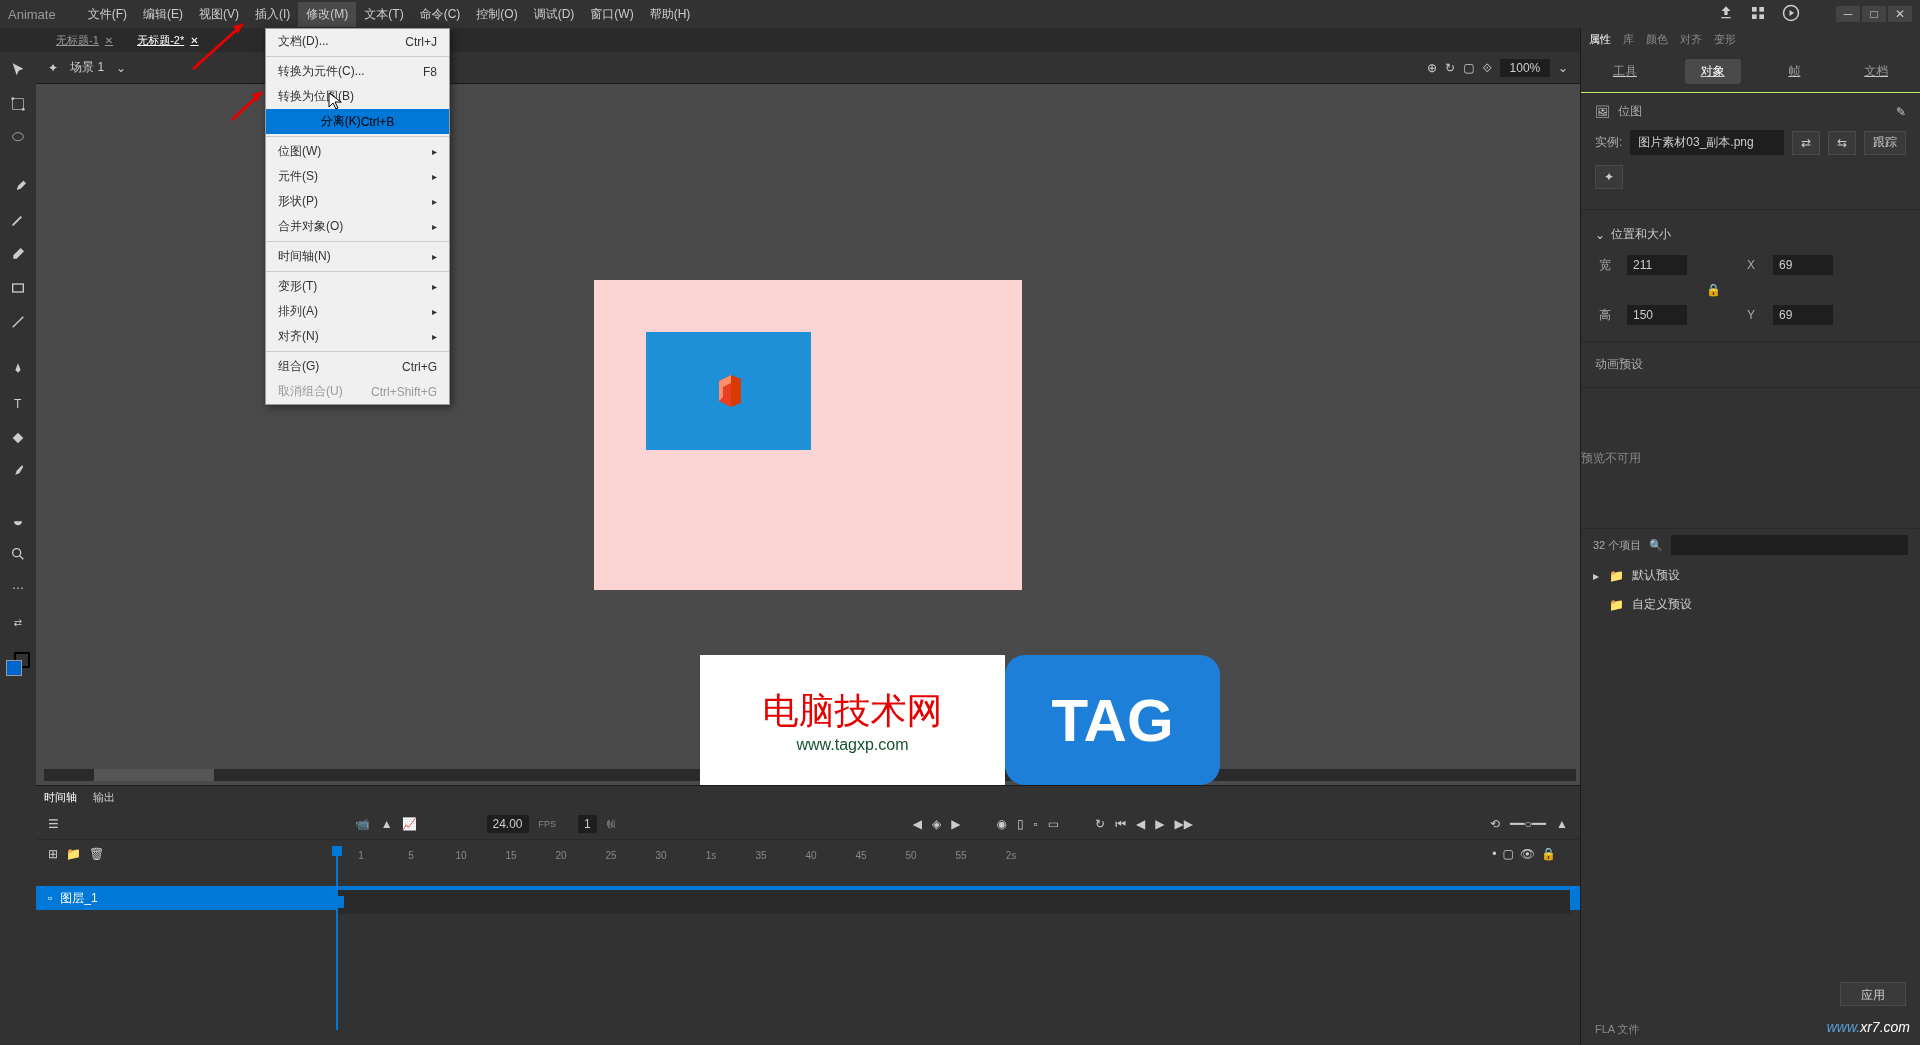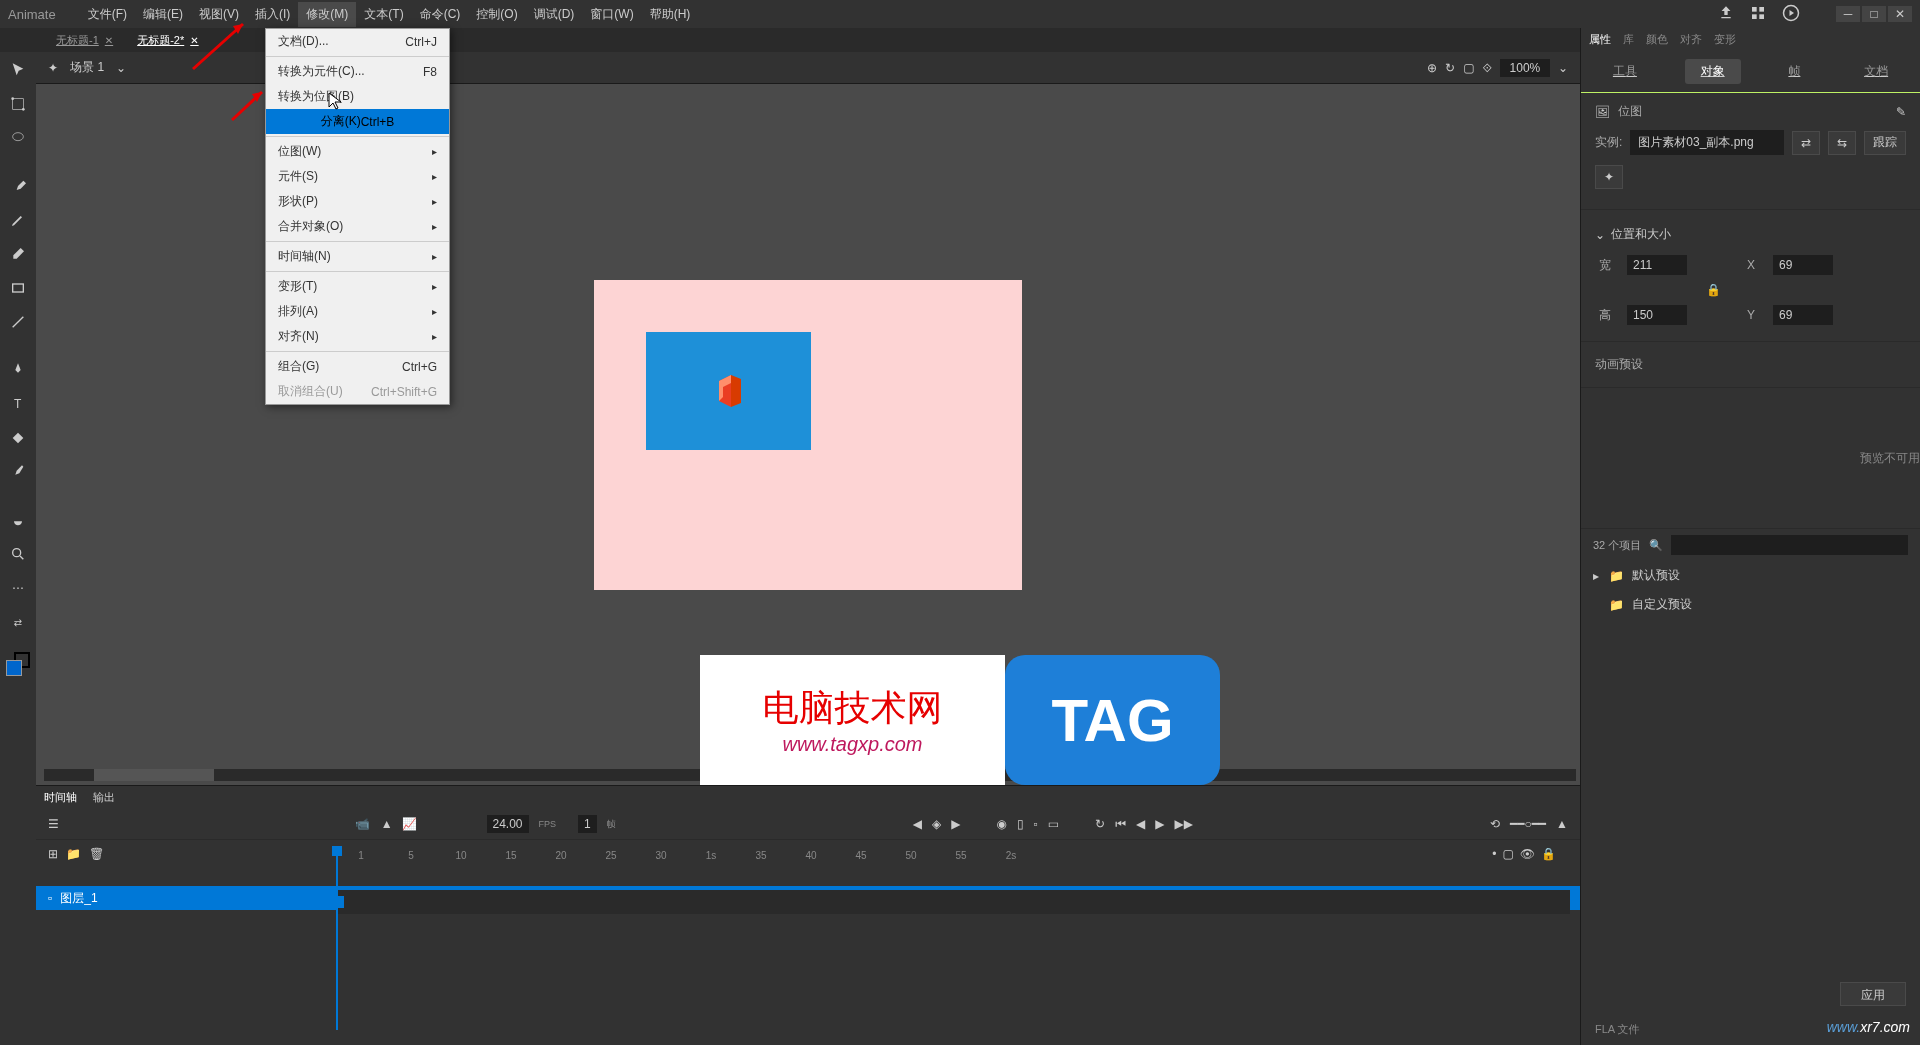--- a/index.html
+++ b/index.html
@@ -64,21 +64,21 @@
 .rp-section { padding: 10px 14px; border-bottom: 1px solid #2a2a2a; }
 .rp-row { display: flex; align-items: center; gap: 8px; margin-bottom: 10px; }
 .rp-label { color: #aaa; font-size: 12px; }
 .rp-input { background: #1e1e1e; padding: 4px 8px; color: #ccc; min-width: 60px; }
 .rp-input-wide { flex: 1; }
 .rp-icon-btn { width: 28px; height: 24px; background: #3a3a3a; display: flex; align-items: center; justify-content: center; border: 1px solid #4a4a4a; }
 .rp-section-hdr { display: flex; align-items: center; gap: 6px; color: #ccc; font-size: 12px; padding: 6px 0; cursor: pointer;}
 .pos-grid { display: grid; grid-template-columns: 20px 60px 30px 20px 60px; gap: 8px 12px; align-items: center; padding: 6px 0;}
 .pos-grid .lbl { color: #aaa; text-align: center; }
 .pos-grid .val { background: #1e1e1e; padding: 3px 6px; }
-.preview-box { height: 140px; display: flex; align-items: center; justify-content: flex-end; color: #888; }
+.preview-box { height: 140px; display: flex; align-items: center; justify-content: flex-start; color: #888; }
 .preset-bar { display: flex; align-items: center; padding: 6px 12px; gap: 8px; font-size: 11px; color: #aaa; border-top: 1px solid #2a2a2a;}
 .preset-search { flex: 1; background: #1e1e1e; height: 20px; }
 .preset-item { padding: 6px 12px 6px 28px; display: flex; align-items: center; gap: 8px; font-size: 12px; }
 .preset-item .chev { position: absolute; left: 12px; }
 
 
 .timeline-panel { position: absolute; left: 36px; bottom: 0; right: 340px; height: 260px; background: #323232; border-top: 1px solid #1a1a1a; }
 .tl-tabs { display: flex; padding: 4px 8px; gap: 16px; font-size: 11px; }
 .tl-tabs span.active { color: #fff; }
 .tl-toolbar { display: flex; align-items: center; padding: 6px 12px; gap: 16px; border-bottom: 1px solid #2a2a2a; }
@@ -95,21 +95,21 @@
 .tl-playhead { position: absolute; left: 300px; top: 64px; width: 2px; height: 180px; background: #0078d7; }
 .tl-playhead::before { content: ''; position: absolute; top: -4px; left: -4px; width: 10px; height: 10px; background: #0078d7; }
 
 
 .h-scroll { position: absolute; bottom: 264px; left: 44px; right: 344px; height: 12px; background: #2a2a2a; }
 .h-scroll-thumb { position: absolute; left: 50px; width: 120px; height: 100%; background: #555; }
 
 
 .watermark1 { position: absolute; left: 700px; top: 655px; width: 305px; height: 130px; background: #fff; display: flex; flex-direction: column; align-items: center; justify-content: center; z-index: 900; }
 .wm1-text { color: #e60000; font-size: 36px; font-weight: normal; }
-.wm1-url { color: #be185d; font-size: 20px; font-style: italic; }
+.wm1-url { color: #14532d; font-size: 16px; }
 .watermark2 { position: absolute; left: 1005px; top: 655px; width: 215px; height: 130px; background: #1e7fd8; border-radius: 20px; display: flex; align-items: center; justify-content: center; z-index: 900; }
 .wm2-text { color: #fff; font-size: 60px; font-weight: bold; }
 .watermark3 { position: absolute; right: 10px; bottom: 10px; color: #5a9fd8; font-size: 14px; z-index: 900; font-style: italic; }
 .watermark3 .domain { color: #fff; }
 
 .icon-svg { fill: currentColor; }
 </style>
 </head>
 <body>
 

